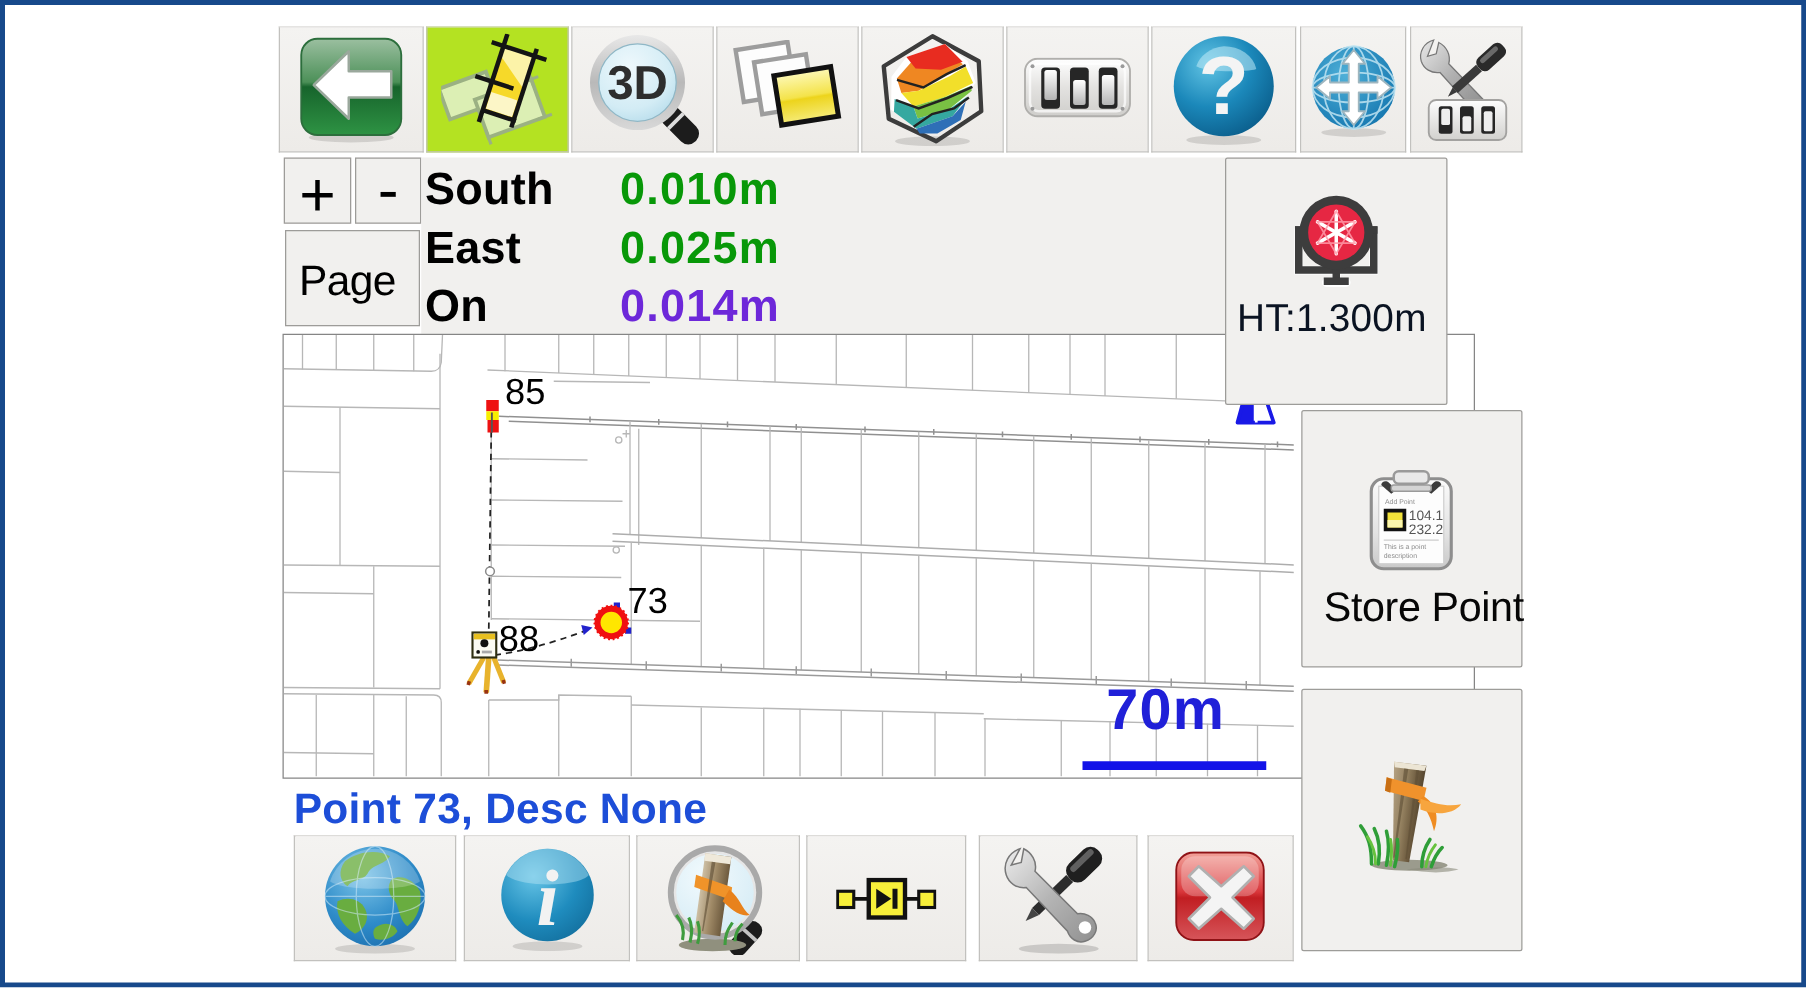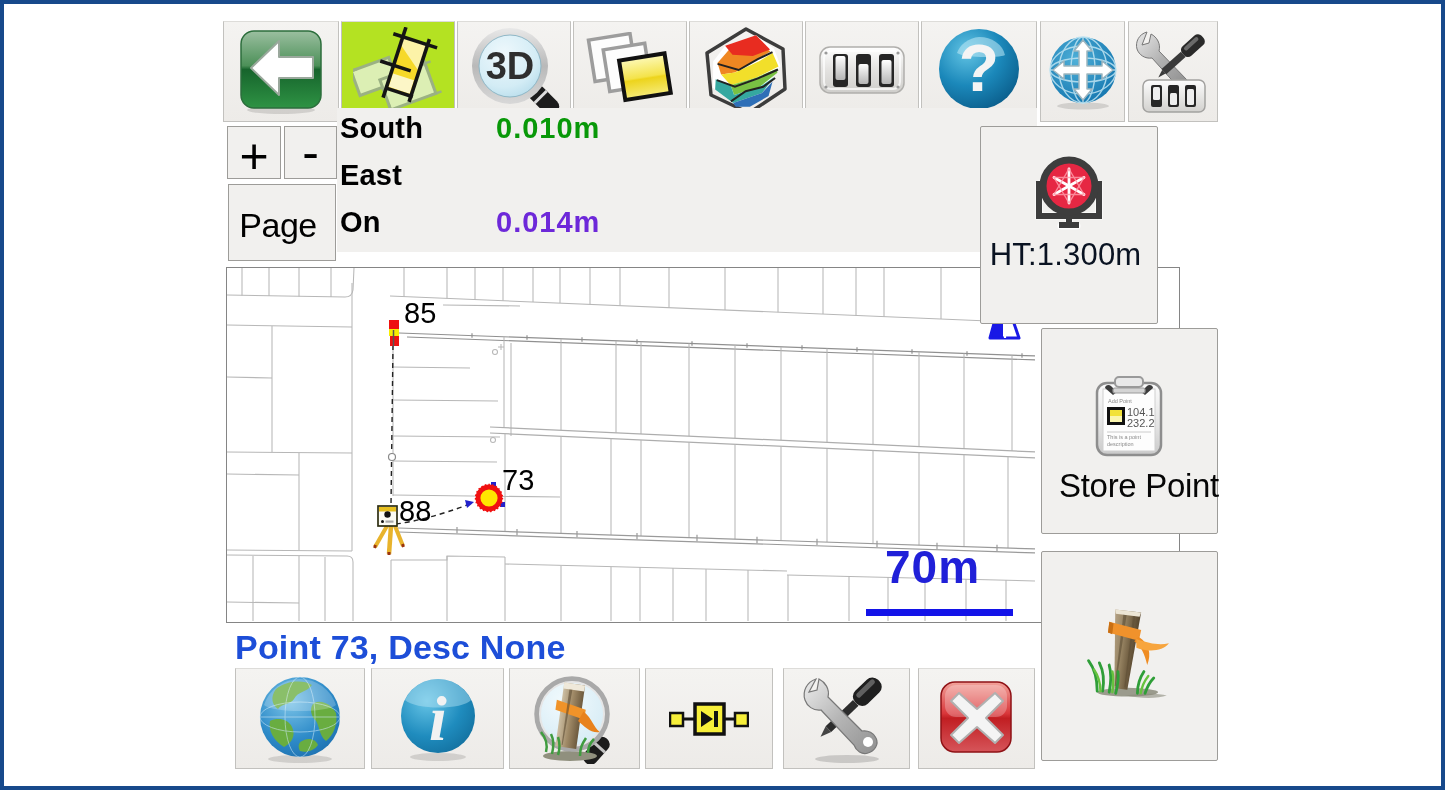--- a/index.html
+++ b/index.html
@@ -235,28 +235,29 @@
 </g>
 </svg>
 </div>
 
 <div class="btn" id="plus" style="left:223px;top:122px;width:54px;height:53px;font-size:50px;text-align:center;line-height:58px;border-radius:0;">+</div>
 
 <div class="btn" id="minus" style="left:280px;top:122px;width:53px;height:53px;font-size:50px;text-align:center;line-height:50px;border-radius:0;">-</div>
 
 <div class="btn" id="page" style="left:224px;top:180px;width:108px;height:77px;font-size:34px;letter-spacing:-0.5px;text-align:center;text-indent:-8px;line-height:80px;border-radius:0;">Page</div>
 
-<div class="abs" id="values" style="left:333px;top:104px;width:700px;height:144px;background:#f1f0ee;font-weight:bold;font-size:29px;letter-spacing:0.2px;">
+<div class="abs" id="values" style="left:333px;top:122px;width:700px;height:144px;background:#f1f0ee;font-weight:bold;font-size:36px;letter-spacing:0.2px;">
 
   <div class="abs" style="left:3px;top:4px;">South</div>
 
   <div class="abs" style="left:159px;top:4px;color:#089808;letter-spacing:1px;">0.010m</div>
 
   <div class="abs" style="left:3px;top:51px;">East</div>
 
+  <div class="abs" style="left:159px;top:51px;color:#089808;letter-spacing:1px;">0.025m</div>
 
   <div class="abs" style="left:3px;top:98px;">On</div>
 
   <div class="abs" style="left:159px;top:98px;color:#6d28d9;letter-spacing:1px;">0.014m</div>
 </div>
 
 <div class="abs" id="map" style="left:222px;top:263px;width:954px;height:356px;background:#fff;border:1px solid #858585;box-sizing:border-box;">
 <svg width="808" height="354" viewBox="0 0 808 354">
 
 <g stroke="#b7b7b7" stroke-width="1.05" fill="none">

